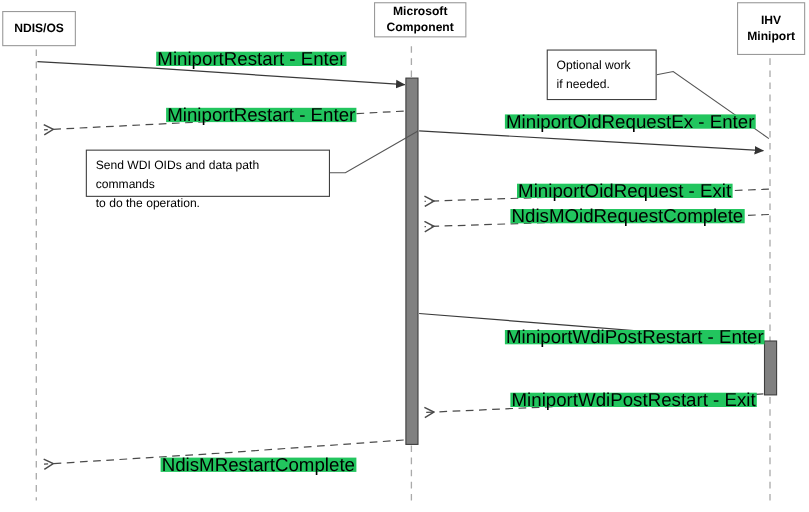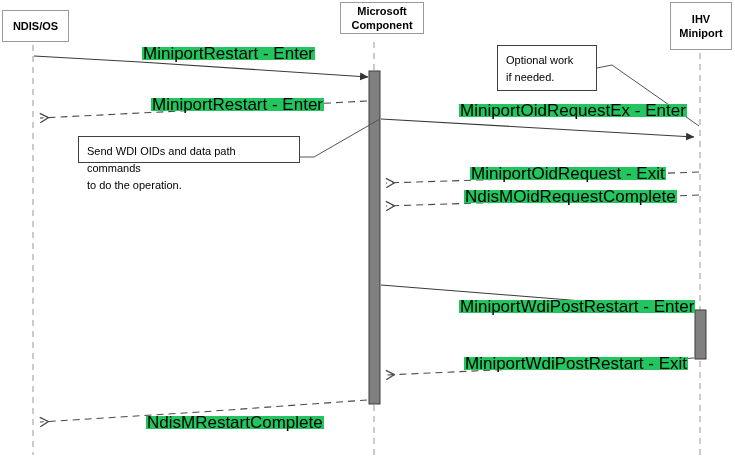--- a/index.html
+++ b/index.html
@@ -122,21 +122,21 @@
   <div class="actor-box" style="left:670px; top:2px; width:62px; height:48px;">
     <span>IHV</span>
     <span>Miniport</span>
   </div>
 
   <div class="note-box" style="left:497px; top:45px; width:100px; height:46px;">
     <div>Optional work</div>
     <div>if needed.</div>
   </div>
 
-  <div class="note-box" style="left:78px; top:136px; width:222px; height:27px;">
+  <div class="note-box" style="left:78px; top:136px; width:222px; height:43px;">
     <div>Send WDI OIDs and data path commands</div>
     <div>to do the operation.</div>
   </div>
 
   <div class="msg-label" style="left:142px; top:47px;">MiniportRestart - Enter</div>
 
   <div class="msg-label" style="left:151px; top:98px;">MiniportRestart - Enter</div>
 
   <div class="msg-label" style="left:459px; top:104px;">MiniportOidRequestEx - Enter</div>
 

